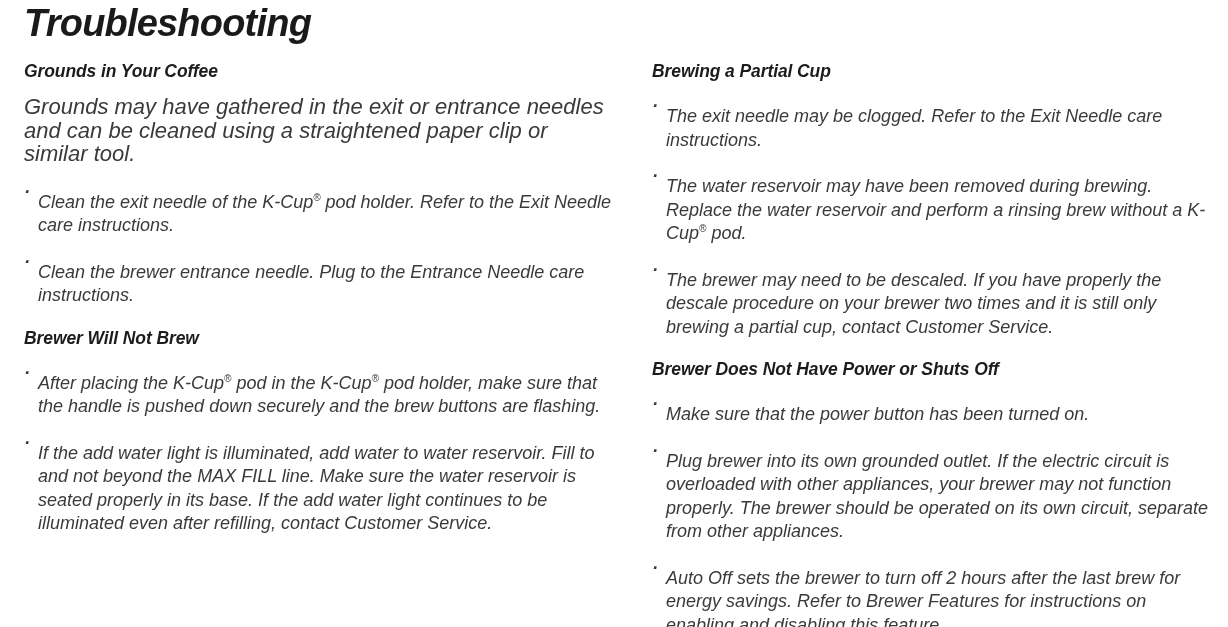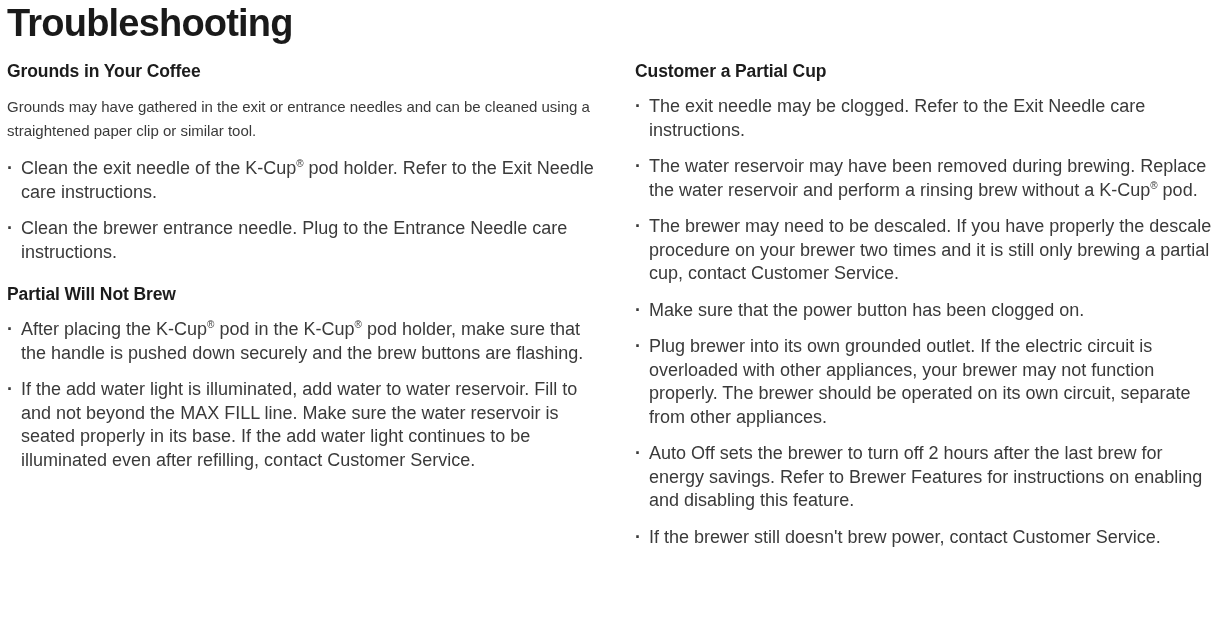--- a/index.html
+++ b/index.html
@@ -5,23 +5,24 @@
   * { margin: 0; padding: 0; box-sizing: border-box; }
   html, body { background: #ffffff; }
   body {
     width: 1228px;
     height: 627px;
     overflow: hidden;
     font-family: "Liberation Sans", "DejaVu Sans", sans-serif;
     color: #3a3a3a;
   }
   .page {
-    padding: 2px 14px 0 7px;
+    padding: 2px 14px 0 24px;
     width: 100%;
     height: 100%;
+    font-style: italic;
   }
   h1.title {
     font-size: 38px;
     line-height: 42px;
     font-weight: bold;
     letter-spacing: -0.8px;
     color: #1a1a1a;
     margin: 0 0 17px 0;
   }
   .cols {
@@ -33,21 +34,21 @@
   h2.section-heading {
     font-size: 17.5px;
     line-height: 20px;
     font-weight: bold;
     color: #1c1c1c;
     letter-spacing: -0.1px;
     margin: 20px 0 14px 0;
   }
   .col > section:first-child > h2.section-heading { margin-top: 0; }
   p.intro {
-    font-size: 15px;
+    font-size: 22px;
     line-height: 23.5px;
     margin: 0 0 15px 0;
     color: #3a3a3a;
   }
   ul.bullets {
     list-style: none;
     margin: 0;
     padding: 0;
   }
   ul.bullets li {
@@ -58,21 +59,21 @@
     line-height: 23.5px;
     color: #3a3a3a;
   }
   ul.bullets .dot {
     flex: 0 0 auto;
     width: 8px;
     margin-right: 6px;
     font-weight: bold;
     color: #3a3a3a;
   }
-  ul.bullets .btext { flex: 1 1 auto; }
+  ul.bullets .btext { flex: 1 1 auto; margin-top: 10px; }
   sup.reg {
     font-size: 10px;
     vertical-align: super;
     line-height: 0;
   }
 </style>
 </head>
 <body>
 
 <div class="page">
@@ -92,60 +93,61 @@
             <span class="btext">Clean the exit needle of the K-Cup<sup class="reg">®</sup> pod holder. Refer to the Exit Needle care instructions.</span>
           </li>
           <li>
             <span class="dot">·</span>
             <span class="btext">Clean the brewer entrance needle. Plug to the Entrance Needle care instructions.</span>
           </li>
         </ul>
       </section>
 
       <section>
-        <h2 class="section-heading">Partial Will Not Brew</h2>
+        <h2 class="section-heading">Brewer Will Not Brew</h2>
         <ul class="bullets">
           <li>
             <span class="dot">·</span>
             <span class="btext">After placing the K-Cup<sup class="reg">®</sup> pod in the K-Cup<sup class="reg">®</sup> pod holder, make sure that the handle is pushed down securely and the brew buttons are flashing.</span>
           </li>
           <li>
             <span class="dot">·</span>
             <span class="btext">If the add water light is illuminated, add water to water reservoir. Fill to and not beyond the MAX FILL line. Make sure the water reservoir is seated properly in its base. If the add water light continues to be illuminated even after refilling, contact Customer Service.</span>
           </li>
         </ul>
       </section>
 
     </div>
 
     <div class="col">
 
       <section>
-        <h2 class="section-heading">Customer a Partial Cup</h2>
+        <h2 class="section-heading">Brewing a Partial Cup</h2>
         <ul class="bullets">
           <li>
             <span class="dot">·</span>
             <span class="btext">The exit needle may be clogged. Refer to the Exit Needle care instructions.</span>
           </li>
           <li>
             <span class="dot">·</span>
             <span class="btext">The water reservoir may have been removed during brewing. Replace the water reservoir and perform a rinsing brew without a K-Cup<sup class="reg">®</sup> pod.</span>
           </li>
           <li>
             <span class="dot">·</span>
             <span class="btext">The brewer may need to be descaled. If you have properly the descale procedure on your brewer two times and it is still only brewing a partial cup, contact Customer Service.</span>
           </li>
         </ul>
       </section>
 
       <section>
+        <h2 class="section-heading">Brewer Does Not Have Power or Shuts Off</h2>
         <ul class="bullets">
           <li>
             <span class="dot">·</span>
-            <span class="btext">Make sure that the power button has been clogged on.</span>
+            <span class="btext">Make sure that the power button has been turned on.</span>
           </li>
           <li>
             <span class="dot">·</span>
             <span class="btext">Plug brewer into its own grounded outlet. If the electric circuit is overloaded with other appliances, your brewer may not function properly. The brewer should be operated on its own circuit, separate from other appliances.</span>
           </li>
           <li>
             <span class="dot">·</span>
             <span class="btext">Auto Off sets the brewer to turn off 2 hours after the last brew for energy savings. Refer to Brewer Features for instructions on enabling and disabling this feature.</span>
           </li>
           <li>

